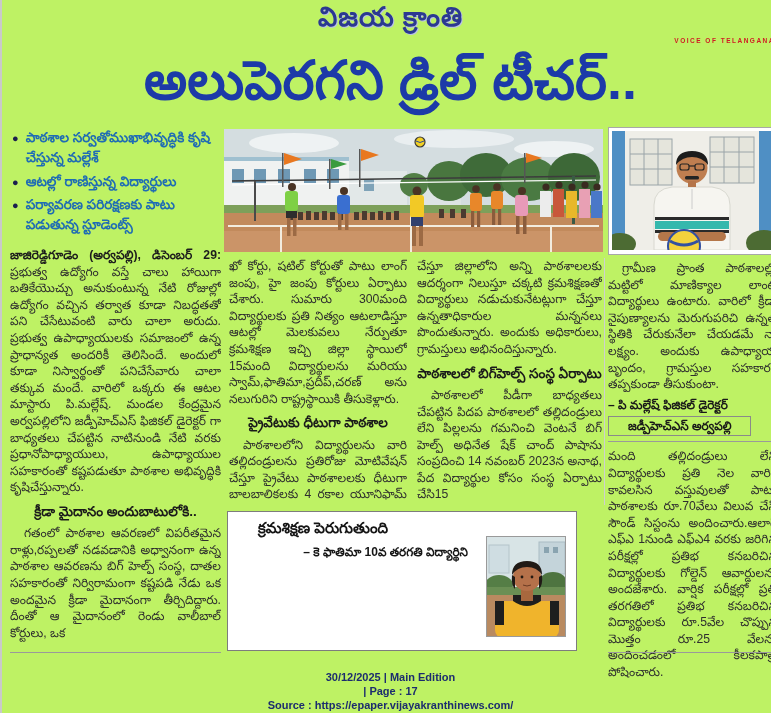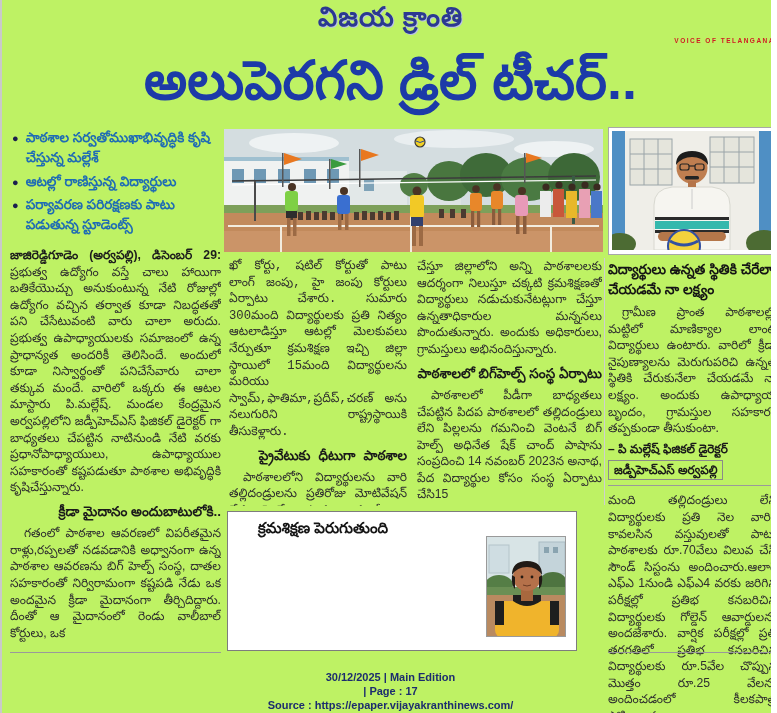--- a/index.html
+++ b/index.html
@@ -31,45 +31,45 @@
 
   
   .highlights { top:128px; left:10px; width:208px; }
   .hl-item { display:flex; gap:7px; font-size:13.5px; line-height:1.5;
     color:#1f6cb4; font-weight:bold; margin-bottom:3px; }
   .hl-dot { color:#1b1f4e; font-size:11px; line-height:1.85; }
 
   
   .bodytext { font-size:12.2px; line-height:1.36; text-align:justify; color:#2e2e2e; overflow:hidden; }
   .dateline { font-weight:bold; color:#1c1c1c; }
-  .subhead { font-weight:bold; font-size:13.5px; color:#1a1a1a; margin:7px 0 4px 0; text-align:right; }
+  .subhead { font-weight:bold; font-size:13.5px; color:#1a1a1a; margin:7px 0 4px 0; text-align:center; }
   .indent { text-indent:14px; }
 
   .leftcol  { top:247px; left:8px;  width:211px; height:403px; }
-  .col3     { top:258px; left:227px; width:178px; height:248px;font-family:Liberation Mono, monospace; }
+  .col3     { top:258px; left:227px; width:178px; height:248px; }
   .col4     { top:258px; left:415px; width:185px; height:248px; }
   .col5     { top:260px; left:606px; width:169px; height:392px; }
 
   .vrule { top:258px; left:602px; width:1px; height:247px; background:#cfcfcf; }
   .hrule { height:1px; background:#9a9a9a; }
   .rule-left { top:652px; left:8px; width:211px; }
   .rule-right{ top:652px; left:606px; width:169px; }
 
   
   .photo-main { top:129px; left:222px; width:379px; height:123px; overflow:hidden; }
   .photo-man  { top:127px; left:606px; width:169px; height:128px; background:#fff;
     border:1px solid #a8a8a8; padding:3px; overflow:hidden; }
   .photo-girl { position:absolute; top:24px; right:10px; width:80px; height:101px;
     border:1px solid #9a9a9a; overflow:hidden; }
   svg { display:block; }
 
   
   .pd-quote-head { font-weight:bold; font-size:13.8px; color:#141414; line-height:1.45; margin-bottom:4px; }
   .pd-attrib { text-align:left; font-weight:bold; font-size:12px; color:#191919; margin:4px 0 5px 0; line-height:1.4; }
-  .pd-attrib-box { display:inline-block; border:1px solid #8a8a8a; padding:1px 5px; margin-top:2px; }
+  .pd-attrib-box { display:inline-block; border:1px solid #8a8a8a; padding:1px 19px; margin-top:2px; }
   .col5 .hrule { margin:4px 0 6px 0; }
 
   
   .quotebox { top:511px; left:225px; width:350px; height:140px; border:1px solid #7d7d7d;
     padding:7px 10px; background:#fff; }
   .qb-head { font-weight:bold; font-size:15px; color:#141414; margin-bottom:3px;padding-left:20px; }
   .qb-body { width:230px; font-size:11.8px; line-height:1.33; text-align:justify; color:#2e2e2e; }
   .qb-attrib { width:230px; text-align:right; font-weight:bold; font-size:12px; color:#161616; margin-top:5px; }
 
   
@@ -269,32 +269,32 @@
 
   <div class="abs col4 bodytext">
     <p>చేస్తూ జిల్లాలోని అన్ని పాఠశాలలకు ఆదర్శంగా నిలుస్తూ చక్కటి క్రమశిక్షణతో విద్యార్థులు నడుచుకునేటట్లుగా చేస్తూ ఉన్నతాధికారుల మన్ననలు పొందుతున్నారు. అందుకు అధికారులు, గ్రామస్తులు అభినందిస్తున్నారు.</p>
     <div class="subhead">పాఠశాలలో బిగ్‌హెల్ప్ సంస్థ ఏర్పాటు</div>
     <p class="indent">పాఠశాలలో పీడీగా బాధ్యతలు చేపట్టిన పిదప పాఠశాలలో తల్లిదండ్రులు లేని పిల్లలను గమనించి వెంటనే బిగ్ హెల్ప్ అధినేత షేక్ చాంద్ పాషాను సంప్రదించి 14 నవంబర్ 2023న అనాథ, పేద విద్యార్థుల కోసం సంస్థ ఏర్పాటు చేసి15</p>
   </div>
 
   <div class="abs vrule"></div>
 
   <div class="abs col5">
-    <div class="pd-quote-head">విద్యార్థులు ఉన్నత స్థితికి చేరేలా చేయడమే నా లక్ష్యం</div>
     <div class="bodytext indent">గ్రామీణ ప్రాంత పాఠశాలల్లో మట్టిలో మాణిక్యాల లాంటి విద్యార్థులు ఉంటారు. వారిలో క్రీడా నైపుణ్యాలను మెరుగుపరిచి ఉన్నత స్థితికి చేరుకునేలా చేయడమే నా లక్ష్యం. అందుకు ఉపాధ్యాయ బృందం, గ్రామస్తుల సహకారం తప్పకుండా తీసుకుంటా.</div>
     <div class="pd-attrib">
       <span>– పి మల్లేష్ ఫిజికల్ డైరెక్టర్</span><br>
       <span class="pd-attrib-box">జడ్పీహెచ్ఎస్ అర్వపల్లి</span>
     </div>
     <div class="hrule"></div>
     <div class="bodytext">మంది తల్లిదండ్రులు లేని విద్యార్థులకు ప్రతి నెల వారికి కావలసిన వస్తువులతో పాటు పాఠశాలకు రూ.70వేలు విలువ చేసి సౌండ్ సిస్టంను అందించారు.ఆలాగే ఎఫ్ఎ 1నుండి ఎఫ్ఎ4 వరకు జరిగిన పరీక్షల్లో ప్రతిభ కనబరిచిన విద్యార్థులకు గోల్డెన్ ఆవార్డులను అందజేశారు. వార్షిక పరీక్షల్లో ప్రతి తరగతిలో ప్రతిభ కనబరిచిన విద్యార్థులకు రూ.5వేల చొప్పున మొత్తం రూ.25 వేలను అందించడంలో కీలకపాత్ర పోషించారు.</div>
   </div>
 
   <div class="abs quotebox">
     <div class="qb-head">క్రమశిక్షణ పెరుగుతుంది</div>
+    <div class="qb-attrib">– కె ఫాతిమా 10వ తరగతి విద్యార్థిని</div>
     <div class="photo-girl">
       <svg width="80" height="101" viewBox="0 0 80 101">
         <rect x="0" y="0" width="80" height="101" fill="#d8e4e6"></rect>
         <rect x="2" y="8" width="20" height="28" fill="#cfdde2" stroke="#b4c4ca"></rect>
         <rect x="52" y="5" width="26" height="32" fill="#c4d4da" stroke="#aabcc4"></rect>
         <rect x="57" y="10" width="5" height="6" fill="#8aa4b0"></rect>
         <rect x="66" y="10" width="5" height="6" fill="#8aa4b0"></rect>
         <ellipse cx="12" cy="48" rx="14" ry="10" fill="#557e46"></ellipse>
         <ellipse cx="66" cy="46" rx="14" ry="11" fill="#4e7440"></ellipse>
         <rect x="0" y="50" width="80" height="10" fill="#6a8f54"></rect>

